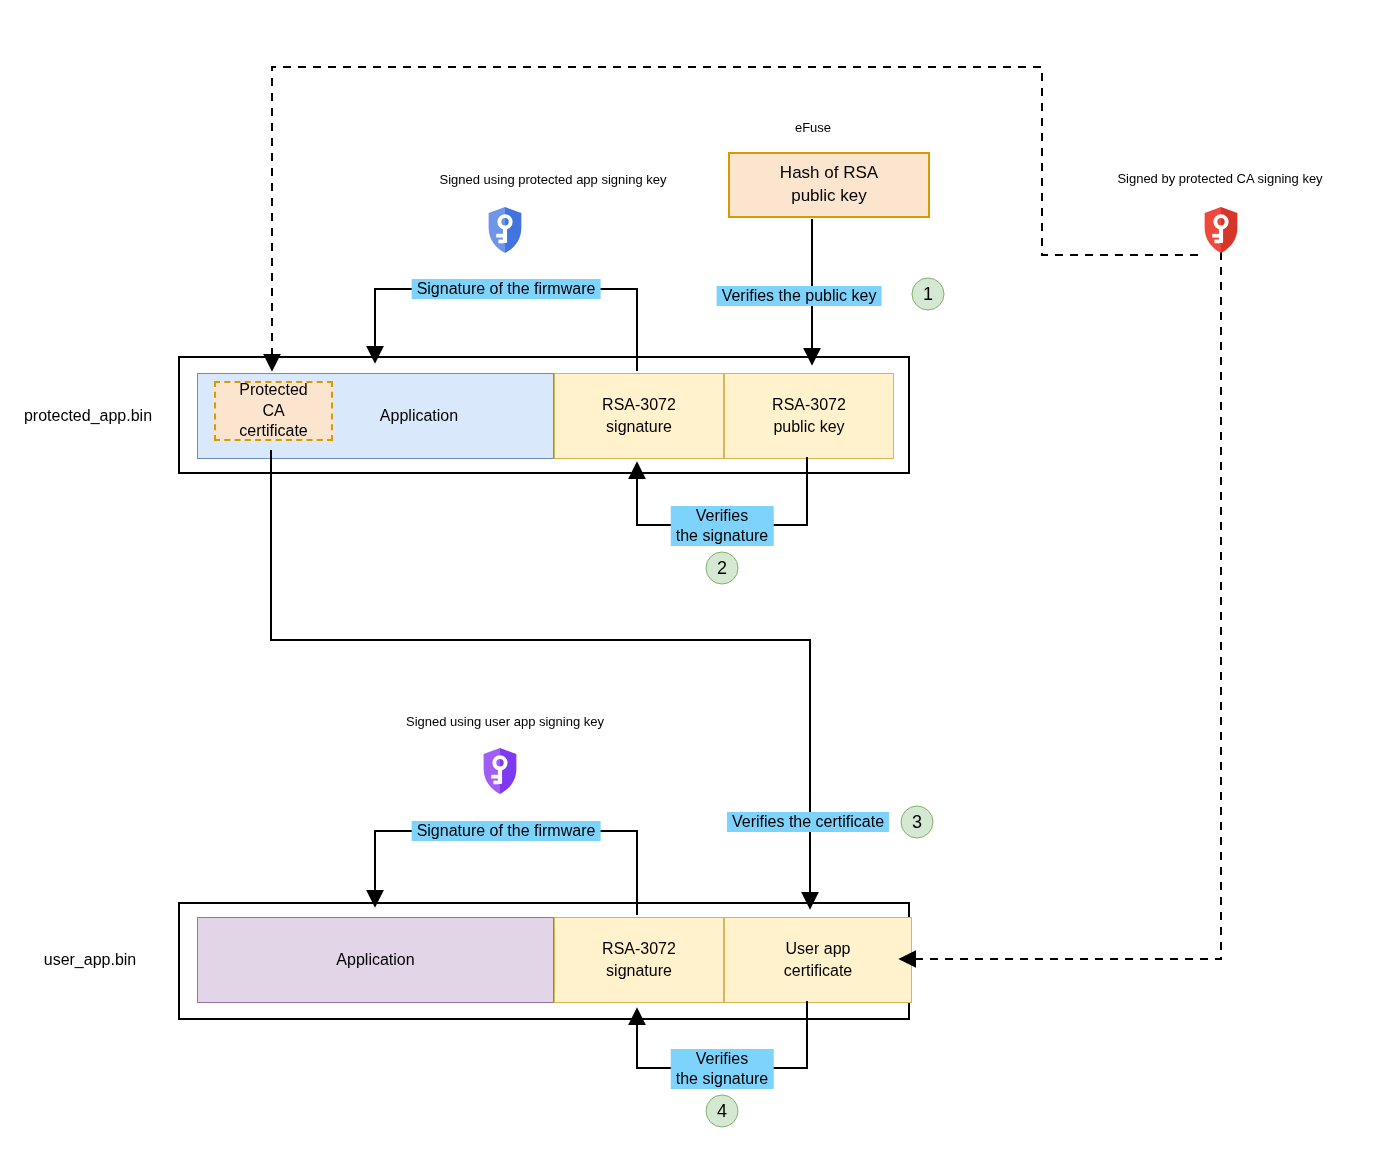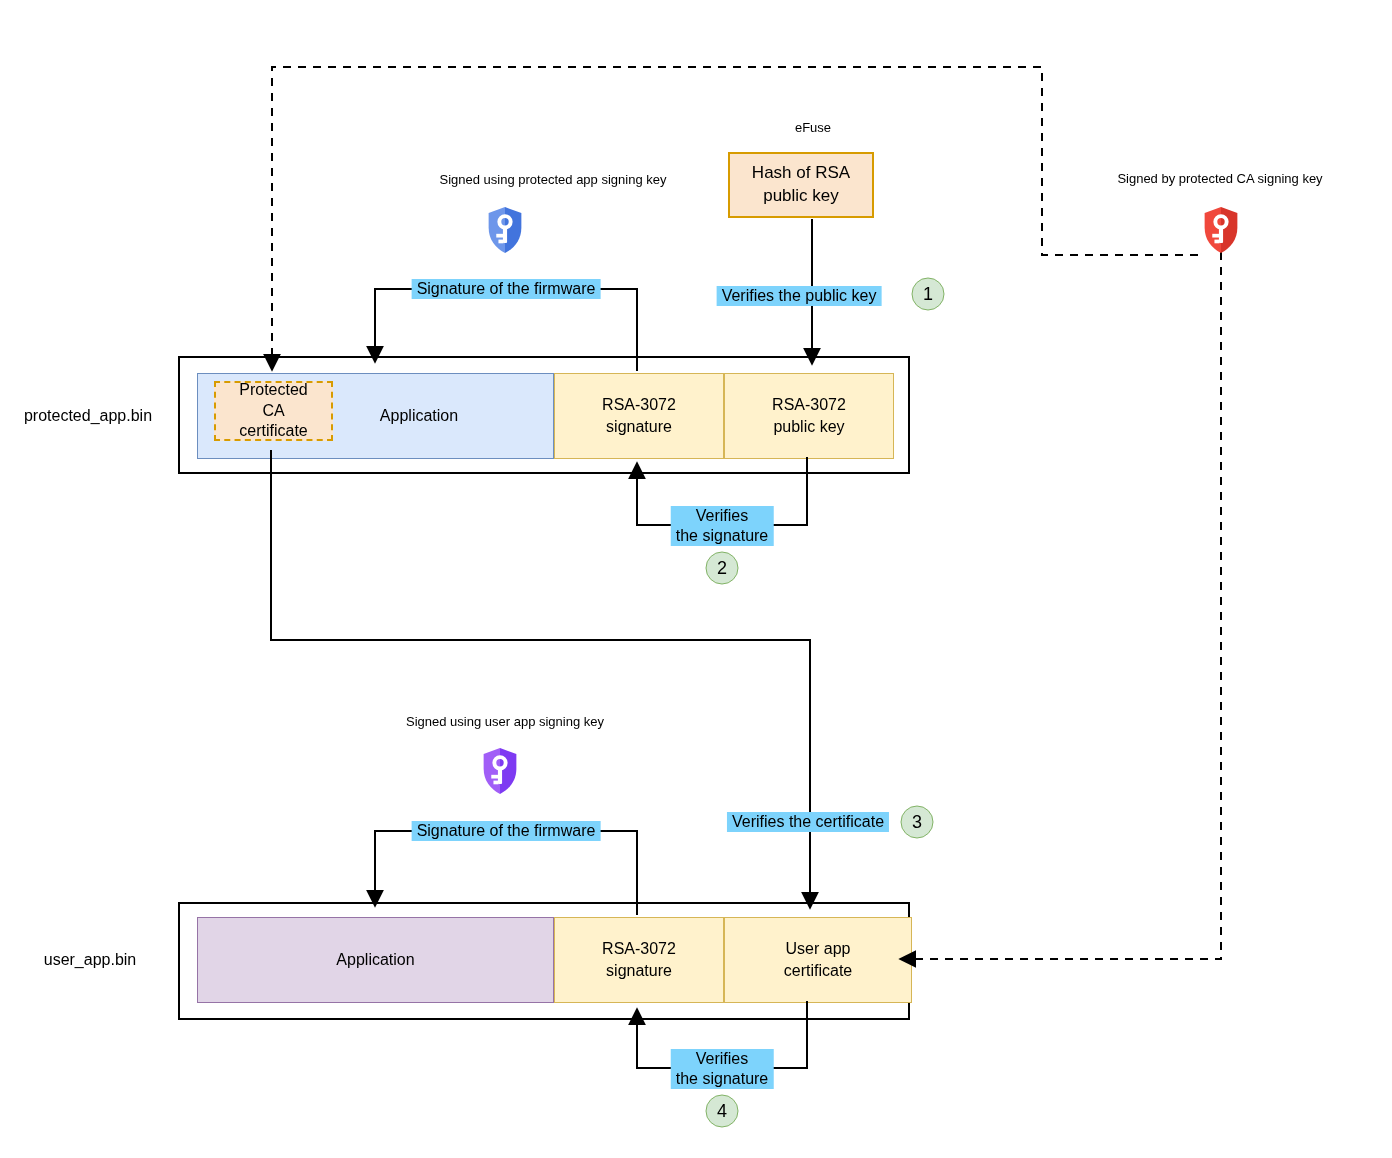--- a/index.html
+++ b/index.html
@@ -38,21 +38,21 @@
 
   .shield { position:absolute; width:40px; height:48px; }
 </style>
 </head>
 <body>
 
 <div id="canvas">
 
   <div id="boxes">
 
-    <div class="efuse-box" style="left:728px; top:152px; width:146px; height:66px;">
+    <div class="efuse-box" style="left:728px; top:152px; width:202px; height:66px;">
       <span class="pre">Hash of RSA
 public key</span>
     </div>
 
     <div class="outer-box" style="left:178px; top:356px; width:732px; height:118px;">
       <div class="seg seg-blue" style="left:17px; top:15px; width:357px; height:86px;">
         <span class="abs ctr" style="left:221px; top:50%;">Application</span>
       </div>
       <div class="cert-box abs" style="left:34px; top:23px; width:119px; height:60px;">
         <span>Protected

